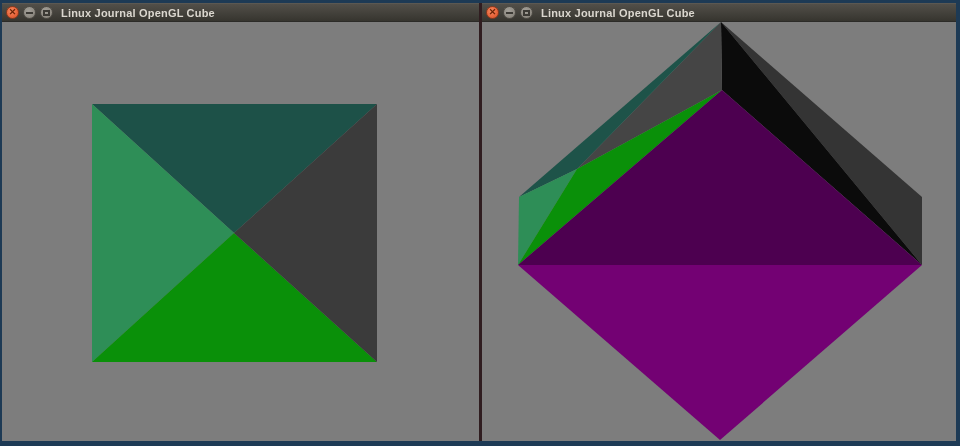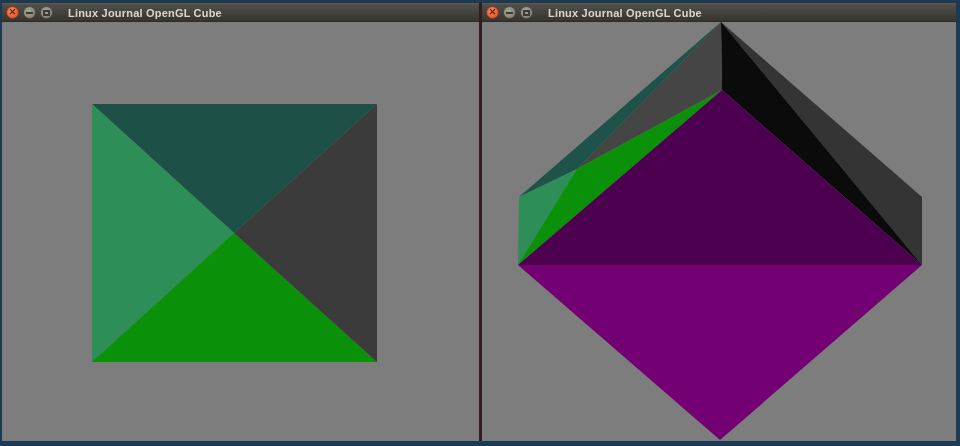--- a/index.html
+++ b/index.html
@@ -50,21 +50,21 @@
     background: radial-gradient(circle at 40% 35%, #a3a099 0%, var(--gray-btn,#8f8b83) 60%, #777369 100%);
     border:1px solid #504d47;
   }
   .tb-btn.min .glyph {
     width:7px; height:2px; background:#3c3a35;
   }
   .tb-btn.max .glyph {
     width:7px; height:6px; border:2px solid #3c3a35; background:transparent;
   }
   .tb-title {
-    margin-left:15px;
+    margin-left:8px;
     font-size:11px; font-weight:bold;
     color: var(--title-text,#dbd7cf);
     letter-spacing:0.2px;
     white-space:nowrap;
   }
 
   .viewport { position:relative; flex:1 1 auto; overflow:hidden; }
   .viewport svg { position:absolute; left:0; top:0; width:100%; height:100%; display:block; }
 </style>
 </head>

